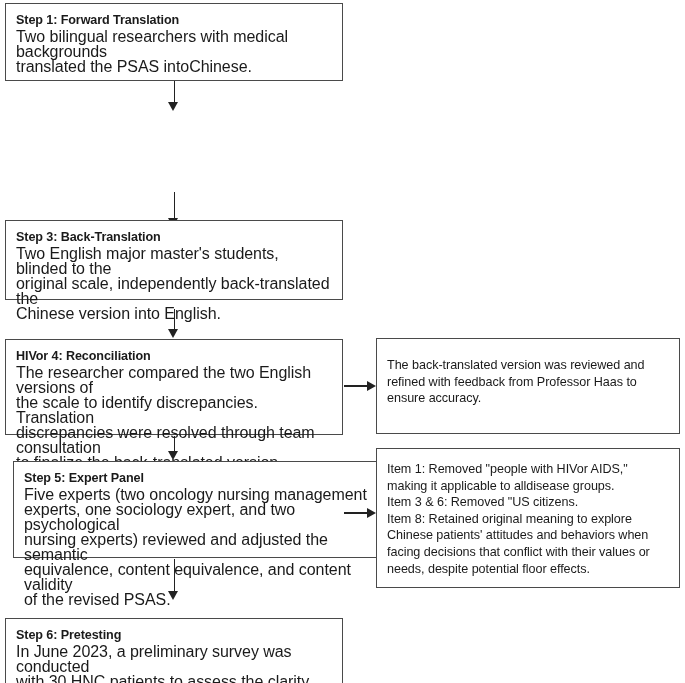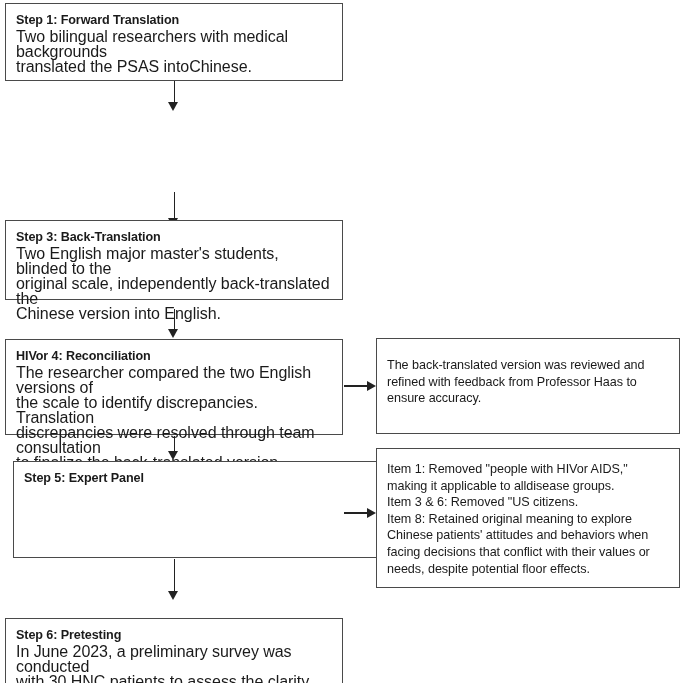--- a/index.html
+++ b/index.html
@@ -146,20 +146,25 @@
     <p class="body">The back-translated version was reviewed and
 refined with feedback from Professor Haas to
 ensure accuracy.</p>
   </div>
 
   <div class="vline" id="c4-line"></div>
   <div class="arrow-down" id="c4-head"></div>
 
   <div class="node" id="step5">
     <p class="title">Step 5: Expert Panel</p>
+    <p class="body">Five experts (two oncology nursing management
+experts, one sociology expert, and two psychological
+nursing experts) reviewed and adjusted the semantic
+equivalence, content equivalence, and content validity
+of the revised PSAS.</p>
   </div>
 
   <div class="hline" id="h2-line"></div>
   <div class="arrow-right" id="h2-head"></div>
 
   <div class="node side" id="side2">
     <p class="body">Item 1: Removed "people with HIVor AIDS,"
 making it applicable to alldisease groups.
 Item 3 &amp; 6: Removed "US citizens.
 Item 8: Retained original meaning to explore

